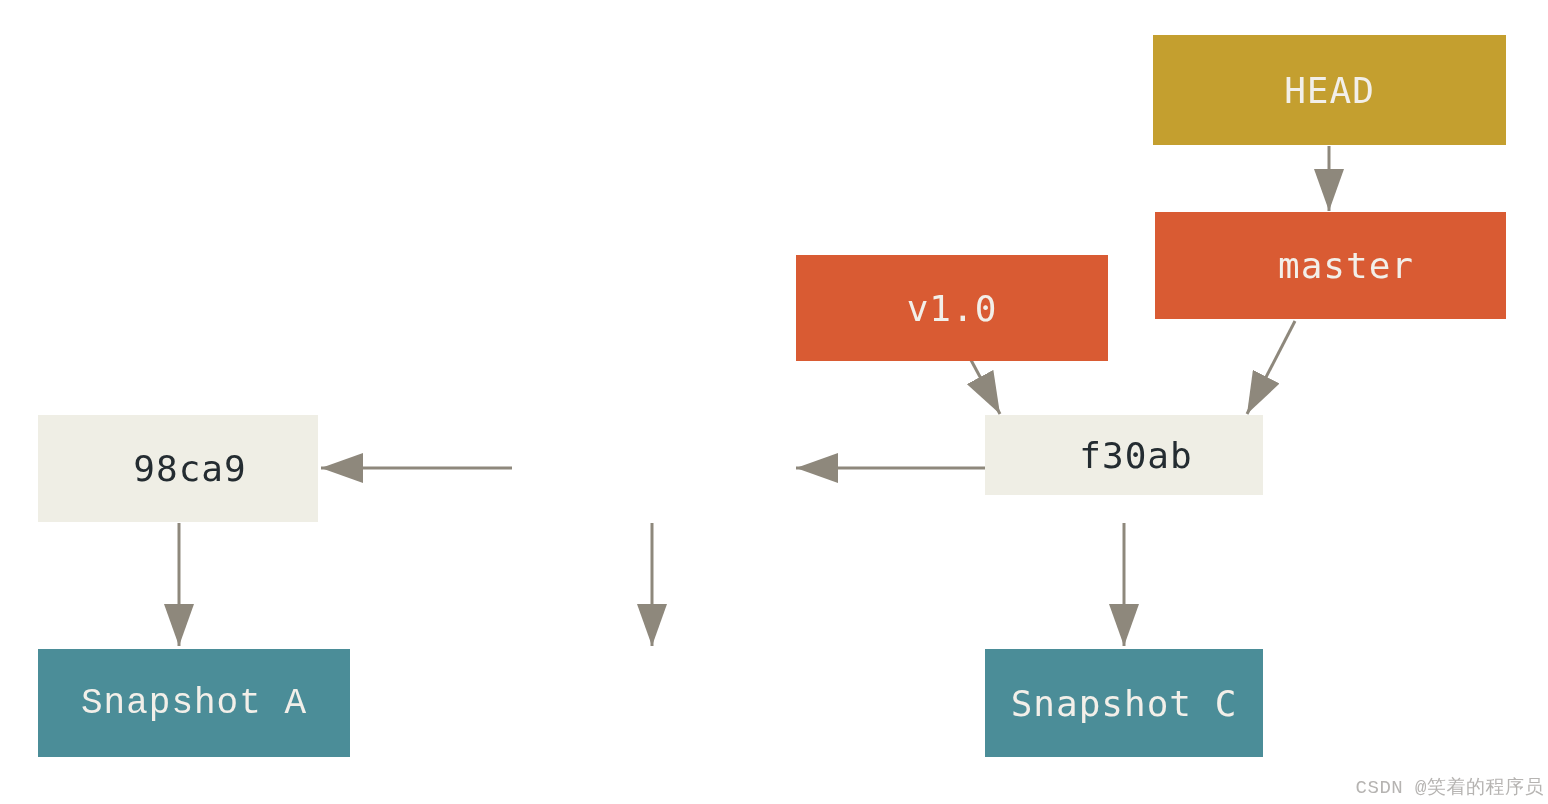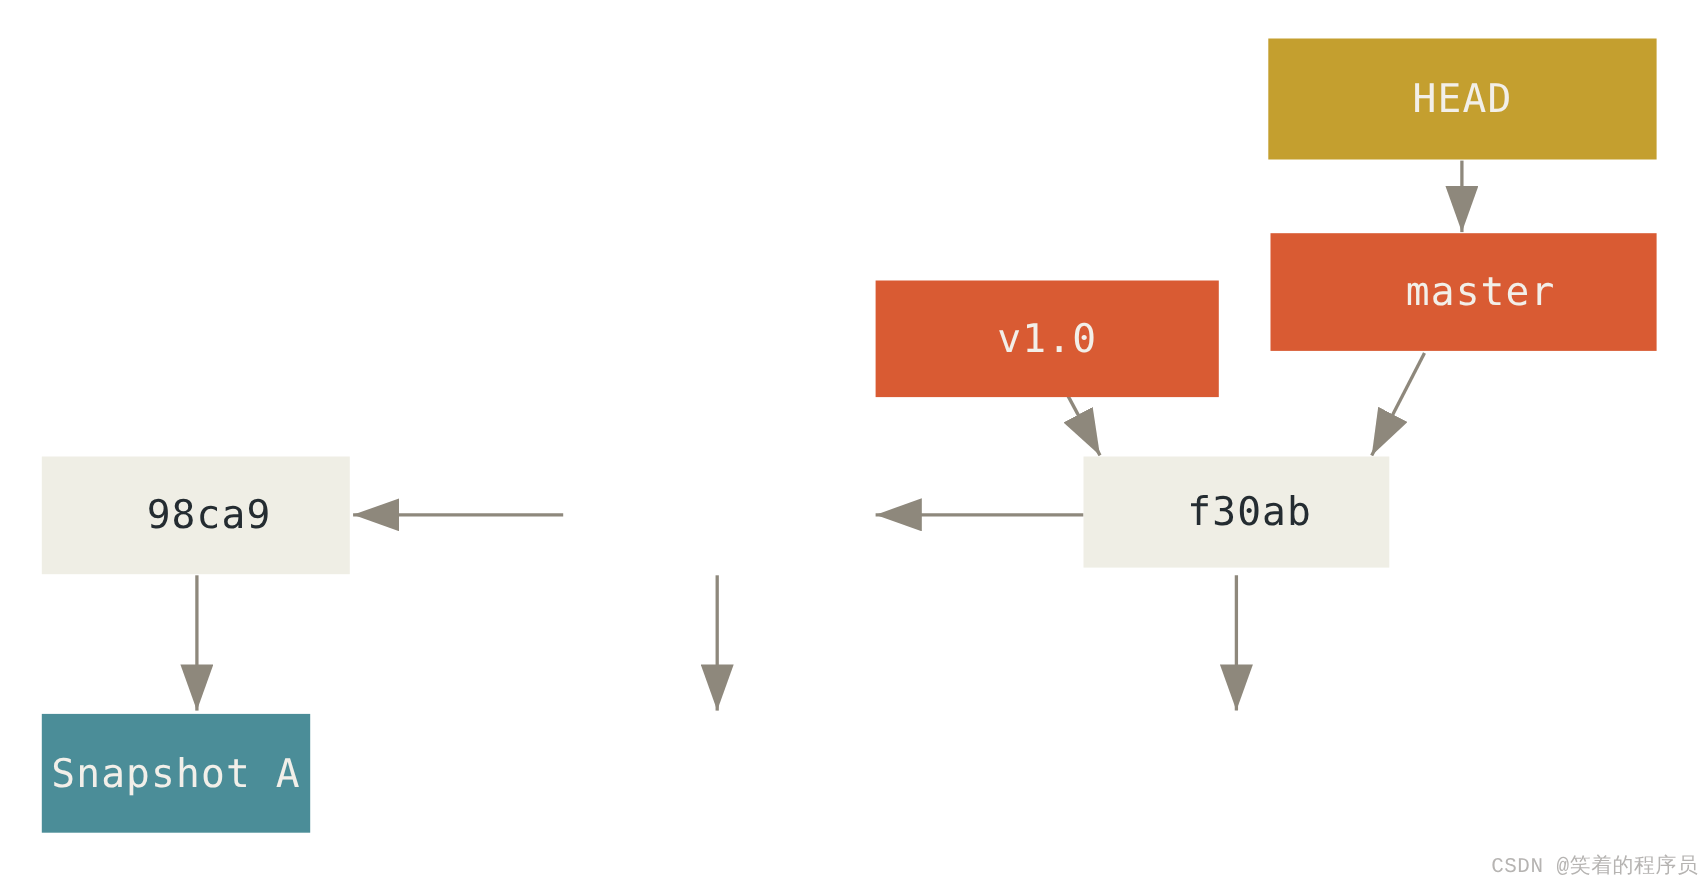--- a/index.html
+++ b/index.html
@@ -47,22 +47,22 @@
   .node-ref    { background: var(--ref-fill);      color: var(--light-text); }
   .node-commit { background: var(--commit-fill);   color: var(--commit-text); padding-left: 24px; }
   .node-snap   { background: var(--snapshot-fill); color: var(--light-text); }
 
   
   #head    { left: 1153px; top: 35px;  width: 353px; height: 110px; }
   #tag-v1  { left: 796px;  top: 213px; width: 312px; height: 106px; margin-top: 42px; }
   #master  { left: 1155px; top: 212px; width: 351px; height: 107px; padding-left: 31px; }
   #c98ca9  { left: 38px;   top: 415px; width: 280px; height: 107px; }
   #c34ac2  { left: 512px;  top: 415px; width: 280px; height: 107px; }
-  #cf30ab  { left: 985px;  top: 415px; width: 278px; height: 101px; }
-  #snap-a  { left: 38px;   top: 649px; width: 244px; height: 108px; }
+  #cf30ab  { left: 985px;  top: 415px; width: 278px; height: 80px; }
+  #snap-a  { left: 38px;   top: 649px; width: 312px; height: 108px; font-family: Liberation Mono, monospace; }
   #snap-b  { left: 512px;  top: 649px; width: 280px; height: 108px; }
   #snap-c  { left: 985px;  top: 649px; width: 278px; height: 108px; }
 
   .watermark {
     position: absolute;
     right: 4px;
     bottom: 4px;
     font-family: Liberation Mono, monospace;
     font-size: 19px;
     color: var(--watermark-text);
@@ -109,16 +109,19 @@
 
   <div class="node node-commit" id="cf30ab">
     <span>f30ab</span>
   </div>
 
   <div class="node node-snap" id="snap-a">
     <span>Snapshot A</span>
   </div>
 
 
+  <div class="node node-snap" id="snap-c">
+    <span>Snapshot C</span>
+  </div>
 
   <div class="watermark">CSDN @笑着的程序员</div>
 
 </div>
 
 </body></html>

